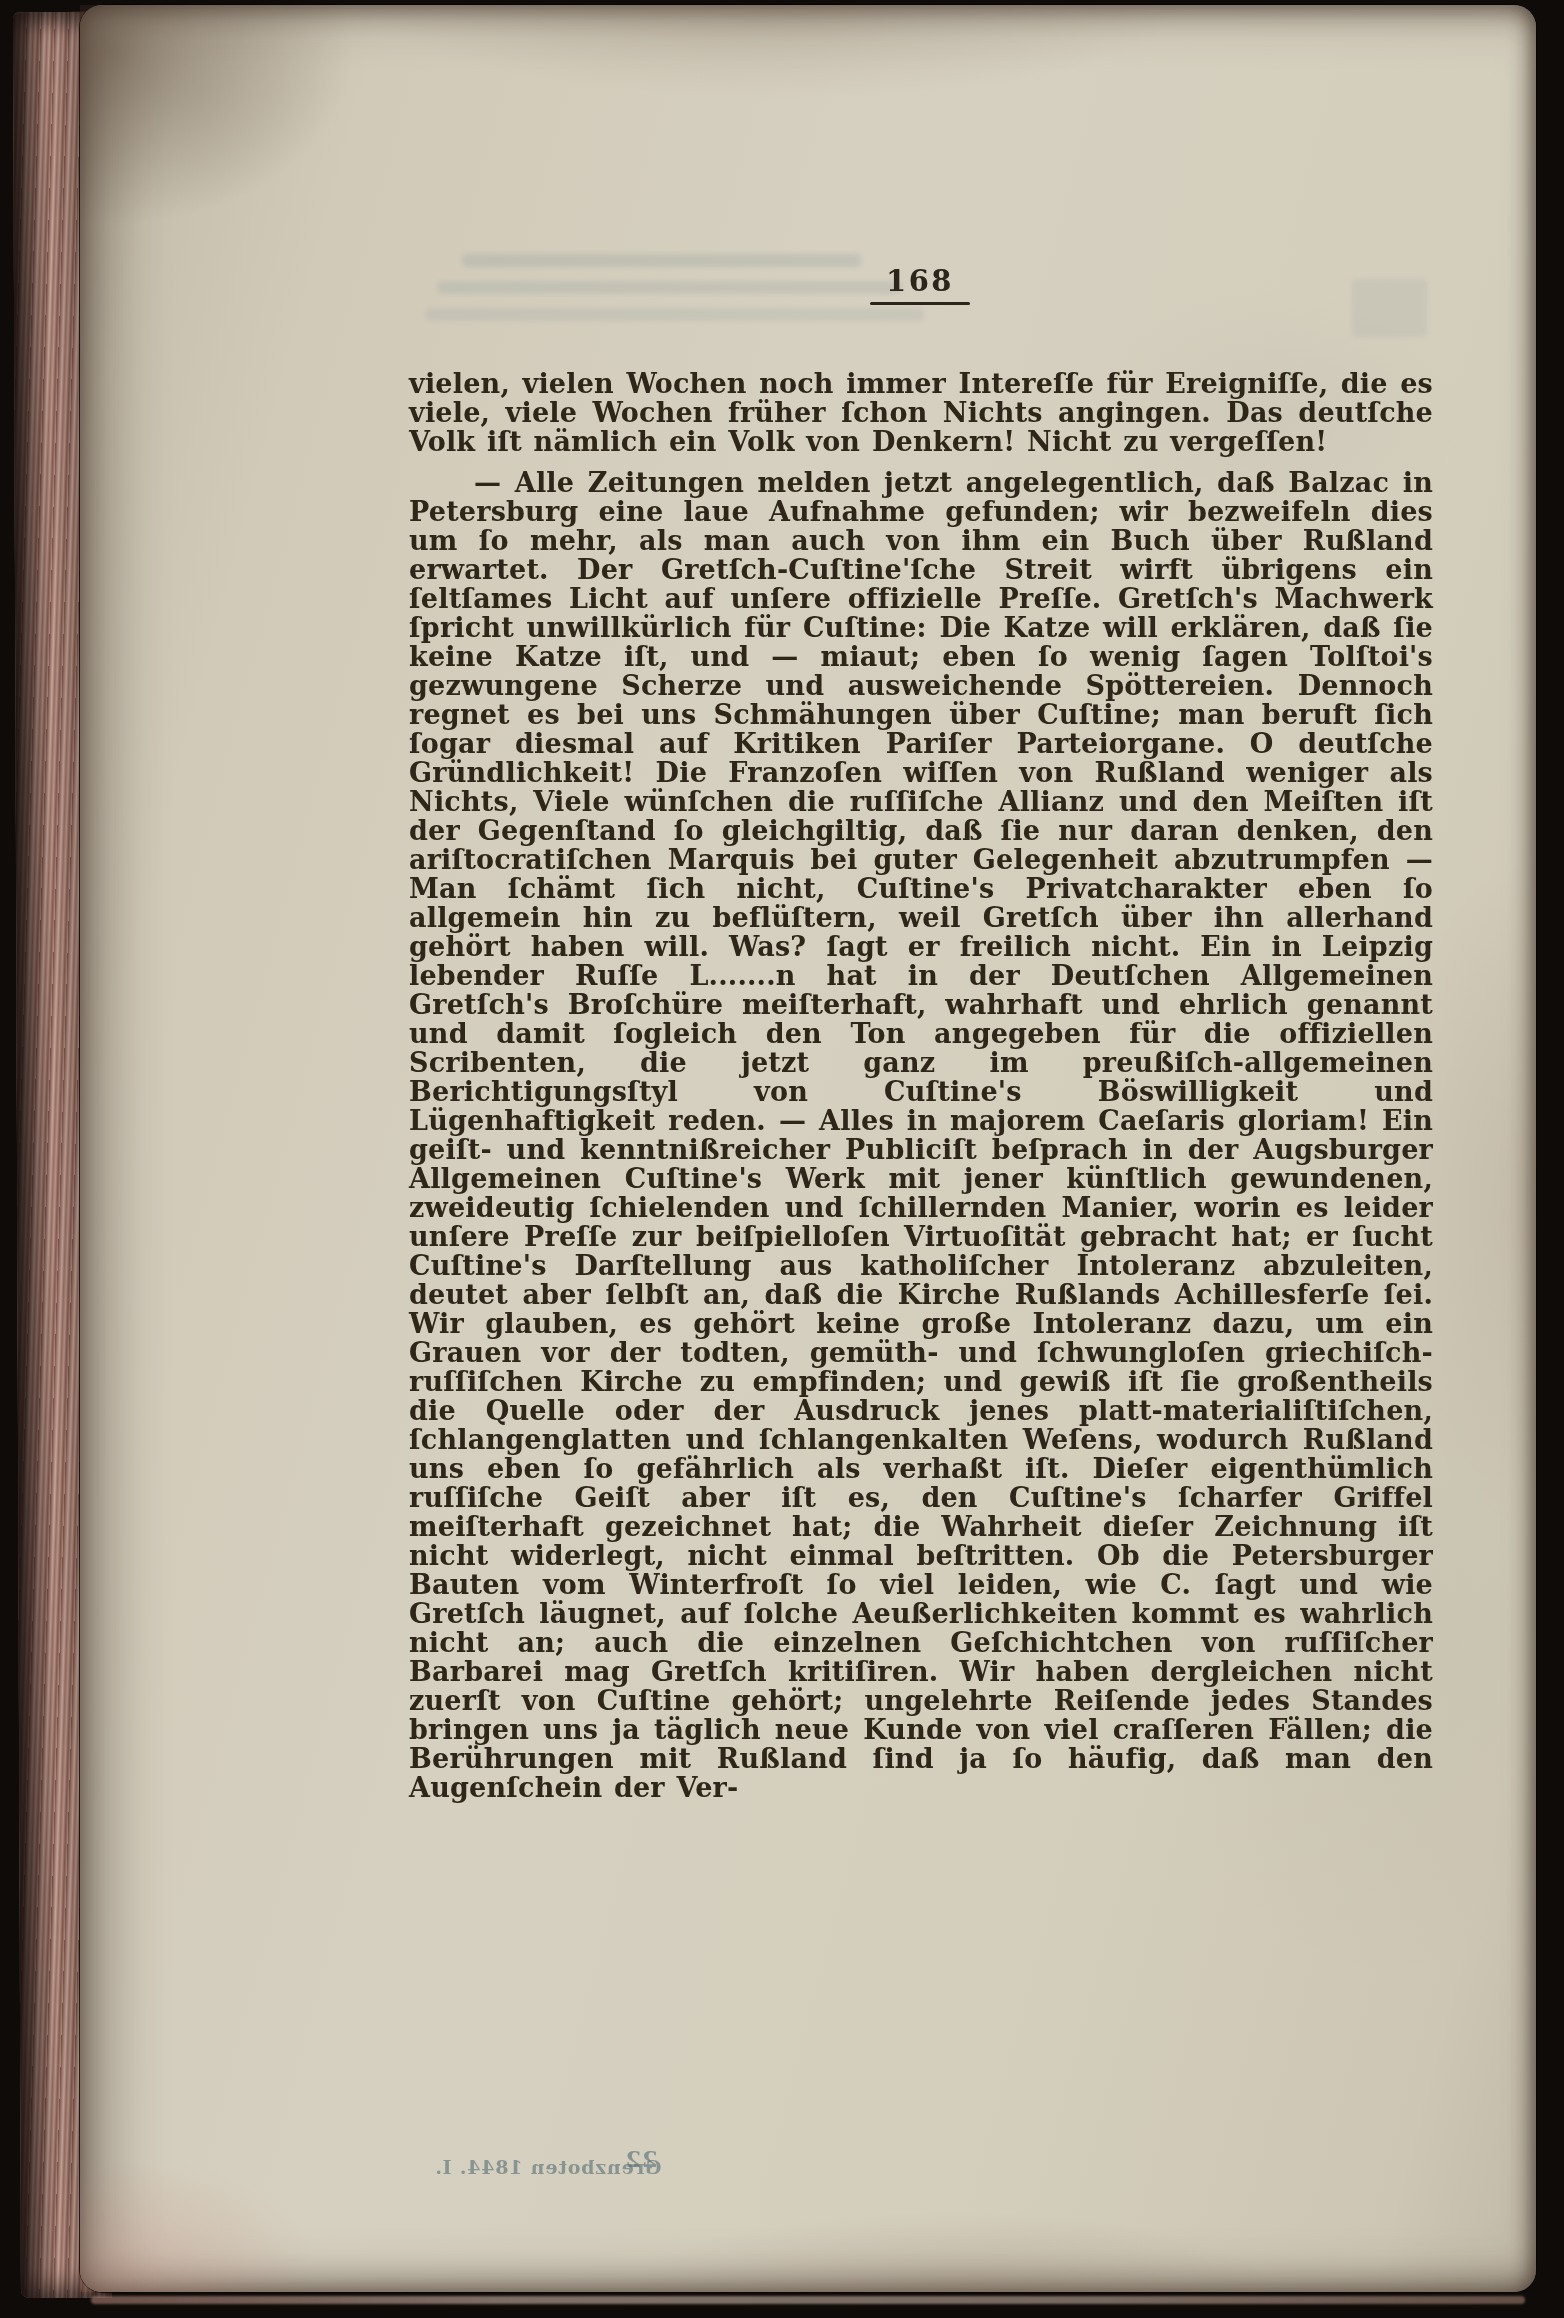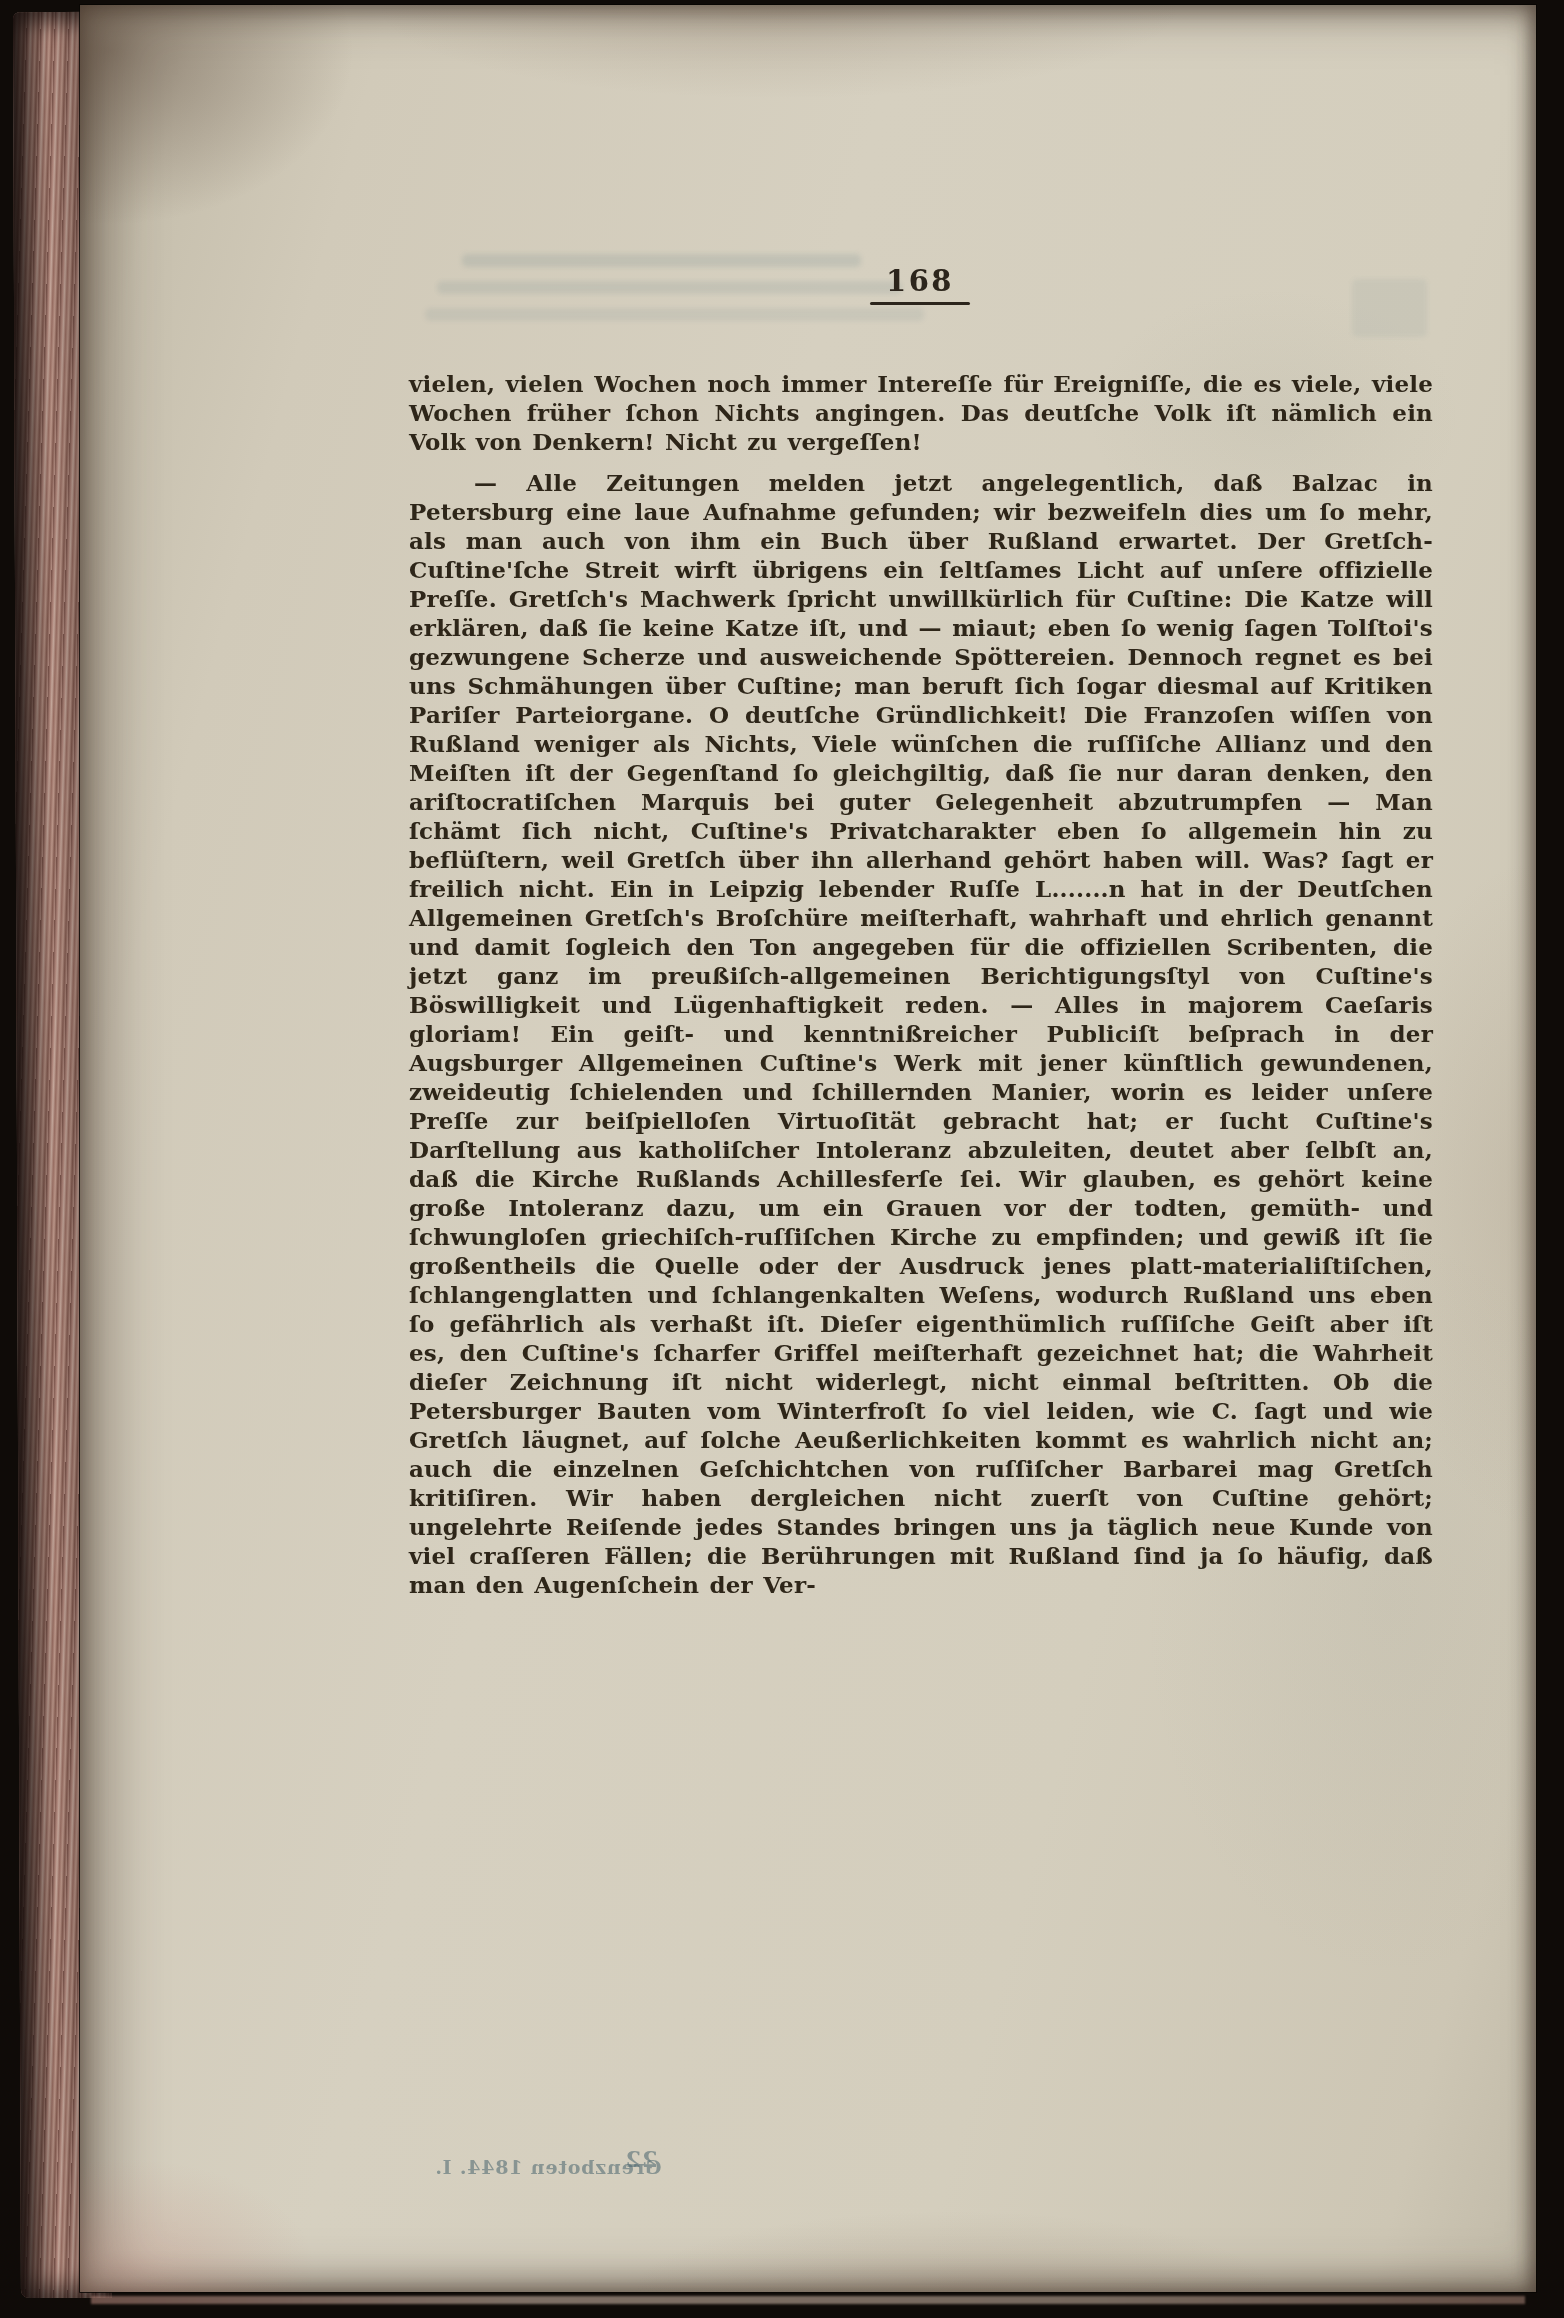--- a/index.html
+++ b/index.html
@@ -1,15 +1,15 @@
 <!DOCTYPE html>
 <html style="font-size:13.3px"><head>
 <meta charset="utf-8">
 <style>
-  * { box-sizing: border-box; }
+  * { box-sizing: border-box; border-radius: 22px; }
   html, body { margin: 0; padding: 0; }
   body {
     width: 1565px; height: 2319px;
     position: relative;
     background: #0f0b08;
     overflow: hidden;
     font-family: "DejaVu Serif", serif;
   }
 
   
@@ -65,21 +65,21 @@
     position: absolute; left: 329px; top: 259px; width: 1022px;
     text-align: center; color: #2c251c;
   }
   .folio .num { font-size: 29px; font-weight: bold; letter-spacing: 2.5px; }
   .folio .rule { width: 100px; height: 2.5px; background: #2c251c; margin: 4.2px auto 0; border-radius: 1.7px; }
 
   
   .text-block {
     position: absolute; left: 329px; top: 364px; width: 1024px;
     color: #2e2619;
-    font-size: 23px; line-height: 29px; font-weight: bold;
+    font-size: 27px; line-height: 29px; font-weight: bold;
     text-align: justify; letter-spacing: 0.2px; word-spacing: 2.1px;
   }
   .para { margin: 0; }
   .para + .para { margin-top: 12px; text-indent: 65px; }
 
   
   .smudge {
     position: absolute; background: rgba(96,122,128,.16);
     filter: blur(2.5px); border-radius: 5px;
   }

